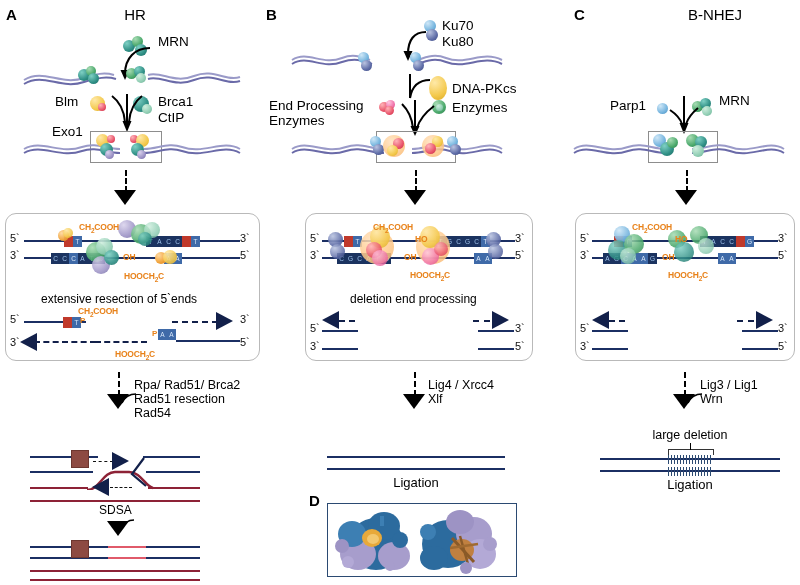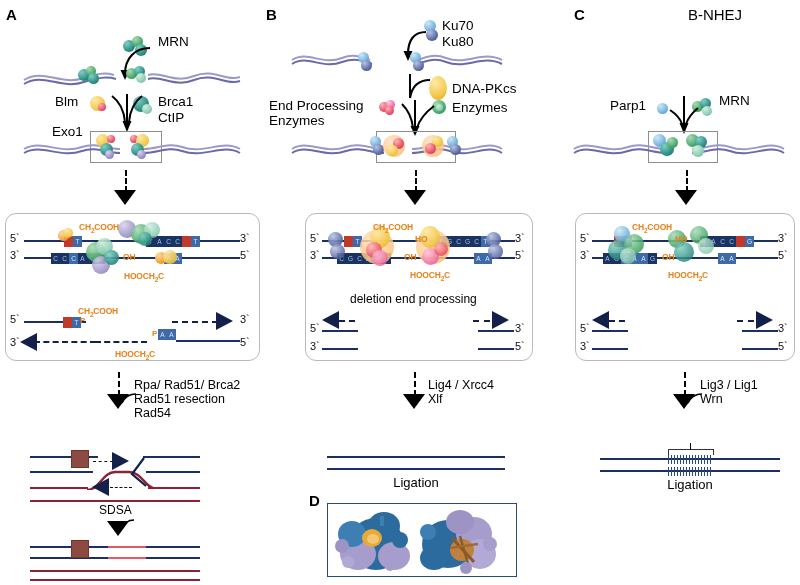--- a/index.html
+++ b/index.html
@@ -176,20 +176,21 @@
   .hatch {
     background: repeating-linear-gradient(to right, #2b4a72 0 1px, transparent 1px 3px);
   }
 </style>
 </head>
 <body>
 
 <div id="figure">
 
   <div class="abs panel-letter" style="left:6px; top:6px;">A</div>
+  <div class="abs panel-title" style="left:60px; top:6px; width:150px;">HR</div>
 
   <div class="abs lbl" style="left:158px; top:34px;">MRN</div>
   <div class="abs" style="left:123px; top:36px; width:26px; height:22px;">
     <span class="blob blob-teal" style="left:0px; top:4px; width:12px; height:12px;"></span>
     <span class="blob blob-green" style="left:9px; top:0px; width:11px; height:11px;"></span>
     <span class="blob blob-teal" style="left:12px; top:8px; width:12px; height:12px;"></span>
   </div>
 
   <svg class="abs" style="left:105px; top:44px;" width="50" height="38">
     <path d="M45,4 C30,4 20,14 20,30" stroke="#000" stroke-width="2.1" fill="none"></path>
@@ -310,20 +311,21 @@
   </div>
   <div class="abs" style="left:155px; top:250px; width:26px; height:22px;">
     <span class="blob blob-orange" style="left:0px; top:2px; width:12px; height:12px;"></span>
     <span class="blob blob-yellow" style="left:8px; top:0px; width:14px; height:14px; opacity:.9;"></span>
   </div>
 
   <div class="abs chem" style="left:79px; top:222px;">CH<sub>2</sub>COOH</div>
   <div class="abs chem" style="left:124px; top:271px;">HOOCH<sub>2</sub>C</div>
   <div class="abs chem" style="left:123px; top:252px;">OH</div>
 
+  <div class="abs inbox-text" style="left:41px; top:292px;">extensive resection of 5`ends</div>
 
   <div class="abs endlbl" style="left:10px; top:313px;">5`</div>
   <div class="abs endlbl" style="left:10px; top:336px;">3`</div>
   <div class="abs endlbl" style="left:240px; top:313px;">3`</div>
   <div class="abs endlbl" style="left:240px; top:336px;">5`</div>
 
   <div class="abs dna-line" style="left:24px; top:321px; width:62px;"></div>
   <div class="abs" style="left:63px; top:317px;">
     <span class="nt nt-dmg" style="left:0px; top:0px;">&nbsp;</span>
     <span class="nt nt-lt" style="left:9px; top:0px;">T</span>
@@ -707,20 +709,21 @@
   <div class="abs dna-line" style="left:742px; top:348px; width:36px;"></div>
 
   <div class="abs vdash" style="left:684px; top:372px; height:24px;"></div>
   <div class="abs arrow-down-big" style="left:673px; top:394px;"></div>
   <svg class="abs" style="left:682px; top:392px;" width="22" height="14">
     <path d="M20,2 C14,2 8,5 6,11" stroke="#000" stroke-width="1.6" fill="none"></path>
   </svg>
   <div class="abs lbl-sm" style="left:700px; top:378px;">Lig3 / Lig1</div>
   <div class="abs lbl-sm" style="left:700px; top:392px;">Wrn</div>
 
+  <div class="abs deletion-label" style="left:600px; top:428px; width:180px;">large deletion</div>
   <div class="abs brace" style="left:668px; top:449px; width:44px;"></div>
   <div class="abs vsolid" style="left:690px; top:443px; height:7px;"></div>
 
   <div class="abs dna-line" style="left:600px; top:458px; width:180px;"></div>
   <div class="abs hatch" style="left:668px; top:455px; width:44px; height:9px;"></div>
   <div class="abs dna-line" style="left:600px; top:470px; width:180px;"></div>
   <div class="abs hatch" style="left:668px; top:467px; width:44px; height:9px;"></div>
   <div class="abs lig-label" style="left:600px; top:477px; width:180px;">Ligation</div>
 
 </div>

